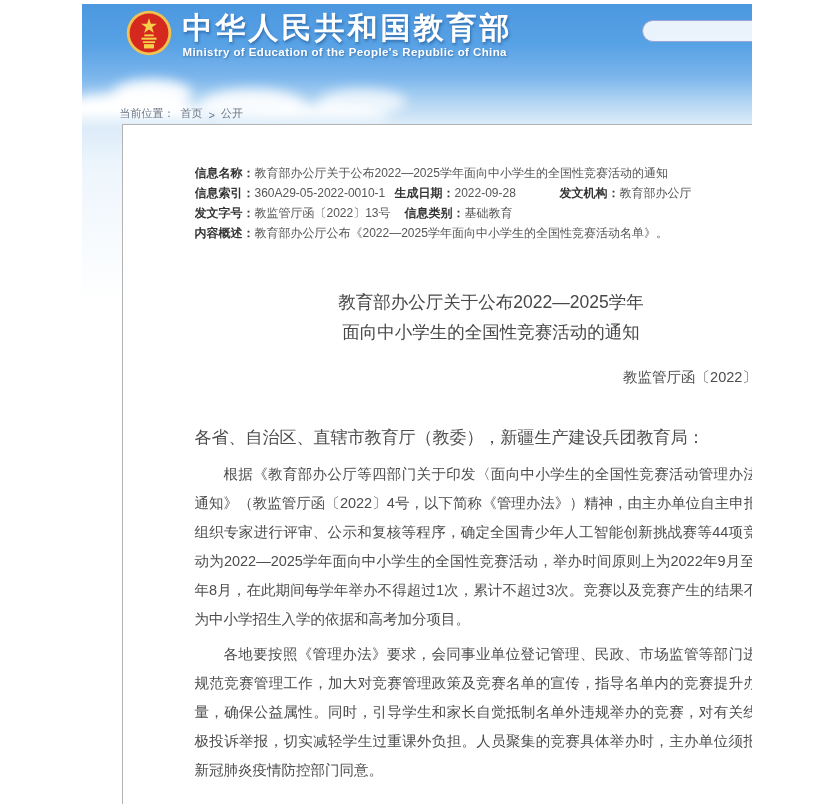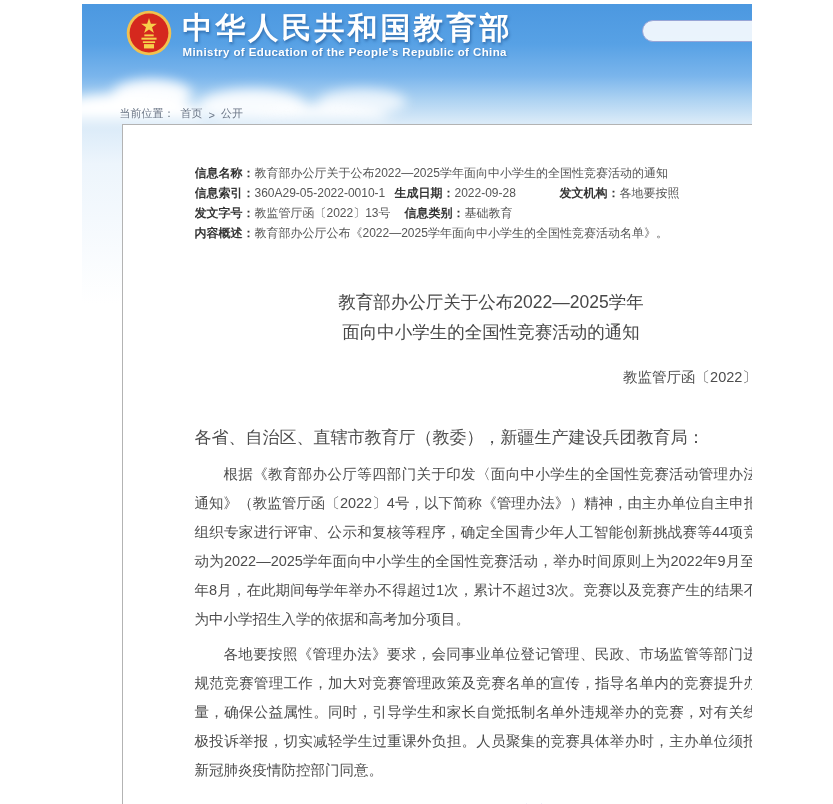--- a/index.html
+++ b/index.html
@@ -109,21 +109,21 @@
       <div class="meta-row">
         <span class="meta-label">信息名称：</span>
         <span class="meta-value">教育部办公厅关于公布2022—2025学年面向中小学生的全国性竞赛活动的通知</span>
       </div>
       <div class="meta-row">
         <span class="meta-label">信息索引：</span>
         <span class="meta-value mv-idx">360A29-05-2022-0010-1</span>
         <span class="meta-label">生成日期：</span>
         <span class="meta-value mv-date">2022-09-28</span>
         <span class="meta-label">发文机构：</span>
-        <span class="meta-value">各地要按照</span>
+        <span class="meta-value">教育部办公厅</span>
       </div>
       <div class="meta-row">
         <span class="meta-label">发文字号：</span>
         <span class="meta-value mv-num">教监管厅函〔2022〕13号</span>
         <span class="meta-label">信息类别：</span>
         <span class="meta-value">基础教育</span>
       </div>
       <div class="meta-row">
         <span class="meta-label">内容概述：</span>
         <span class="meta-value">教育部办公厅公布《2022—2025学年面向中小学生的全国性竞赛活动名单》。</span>

